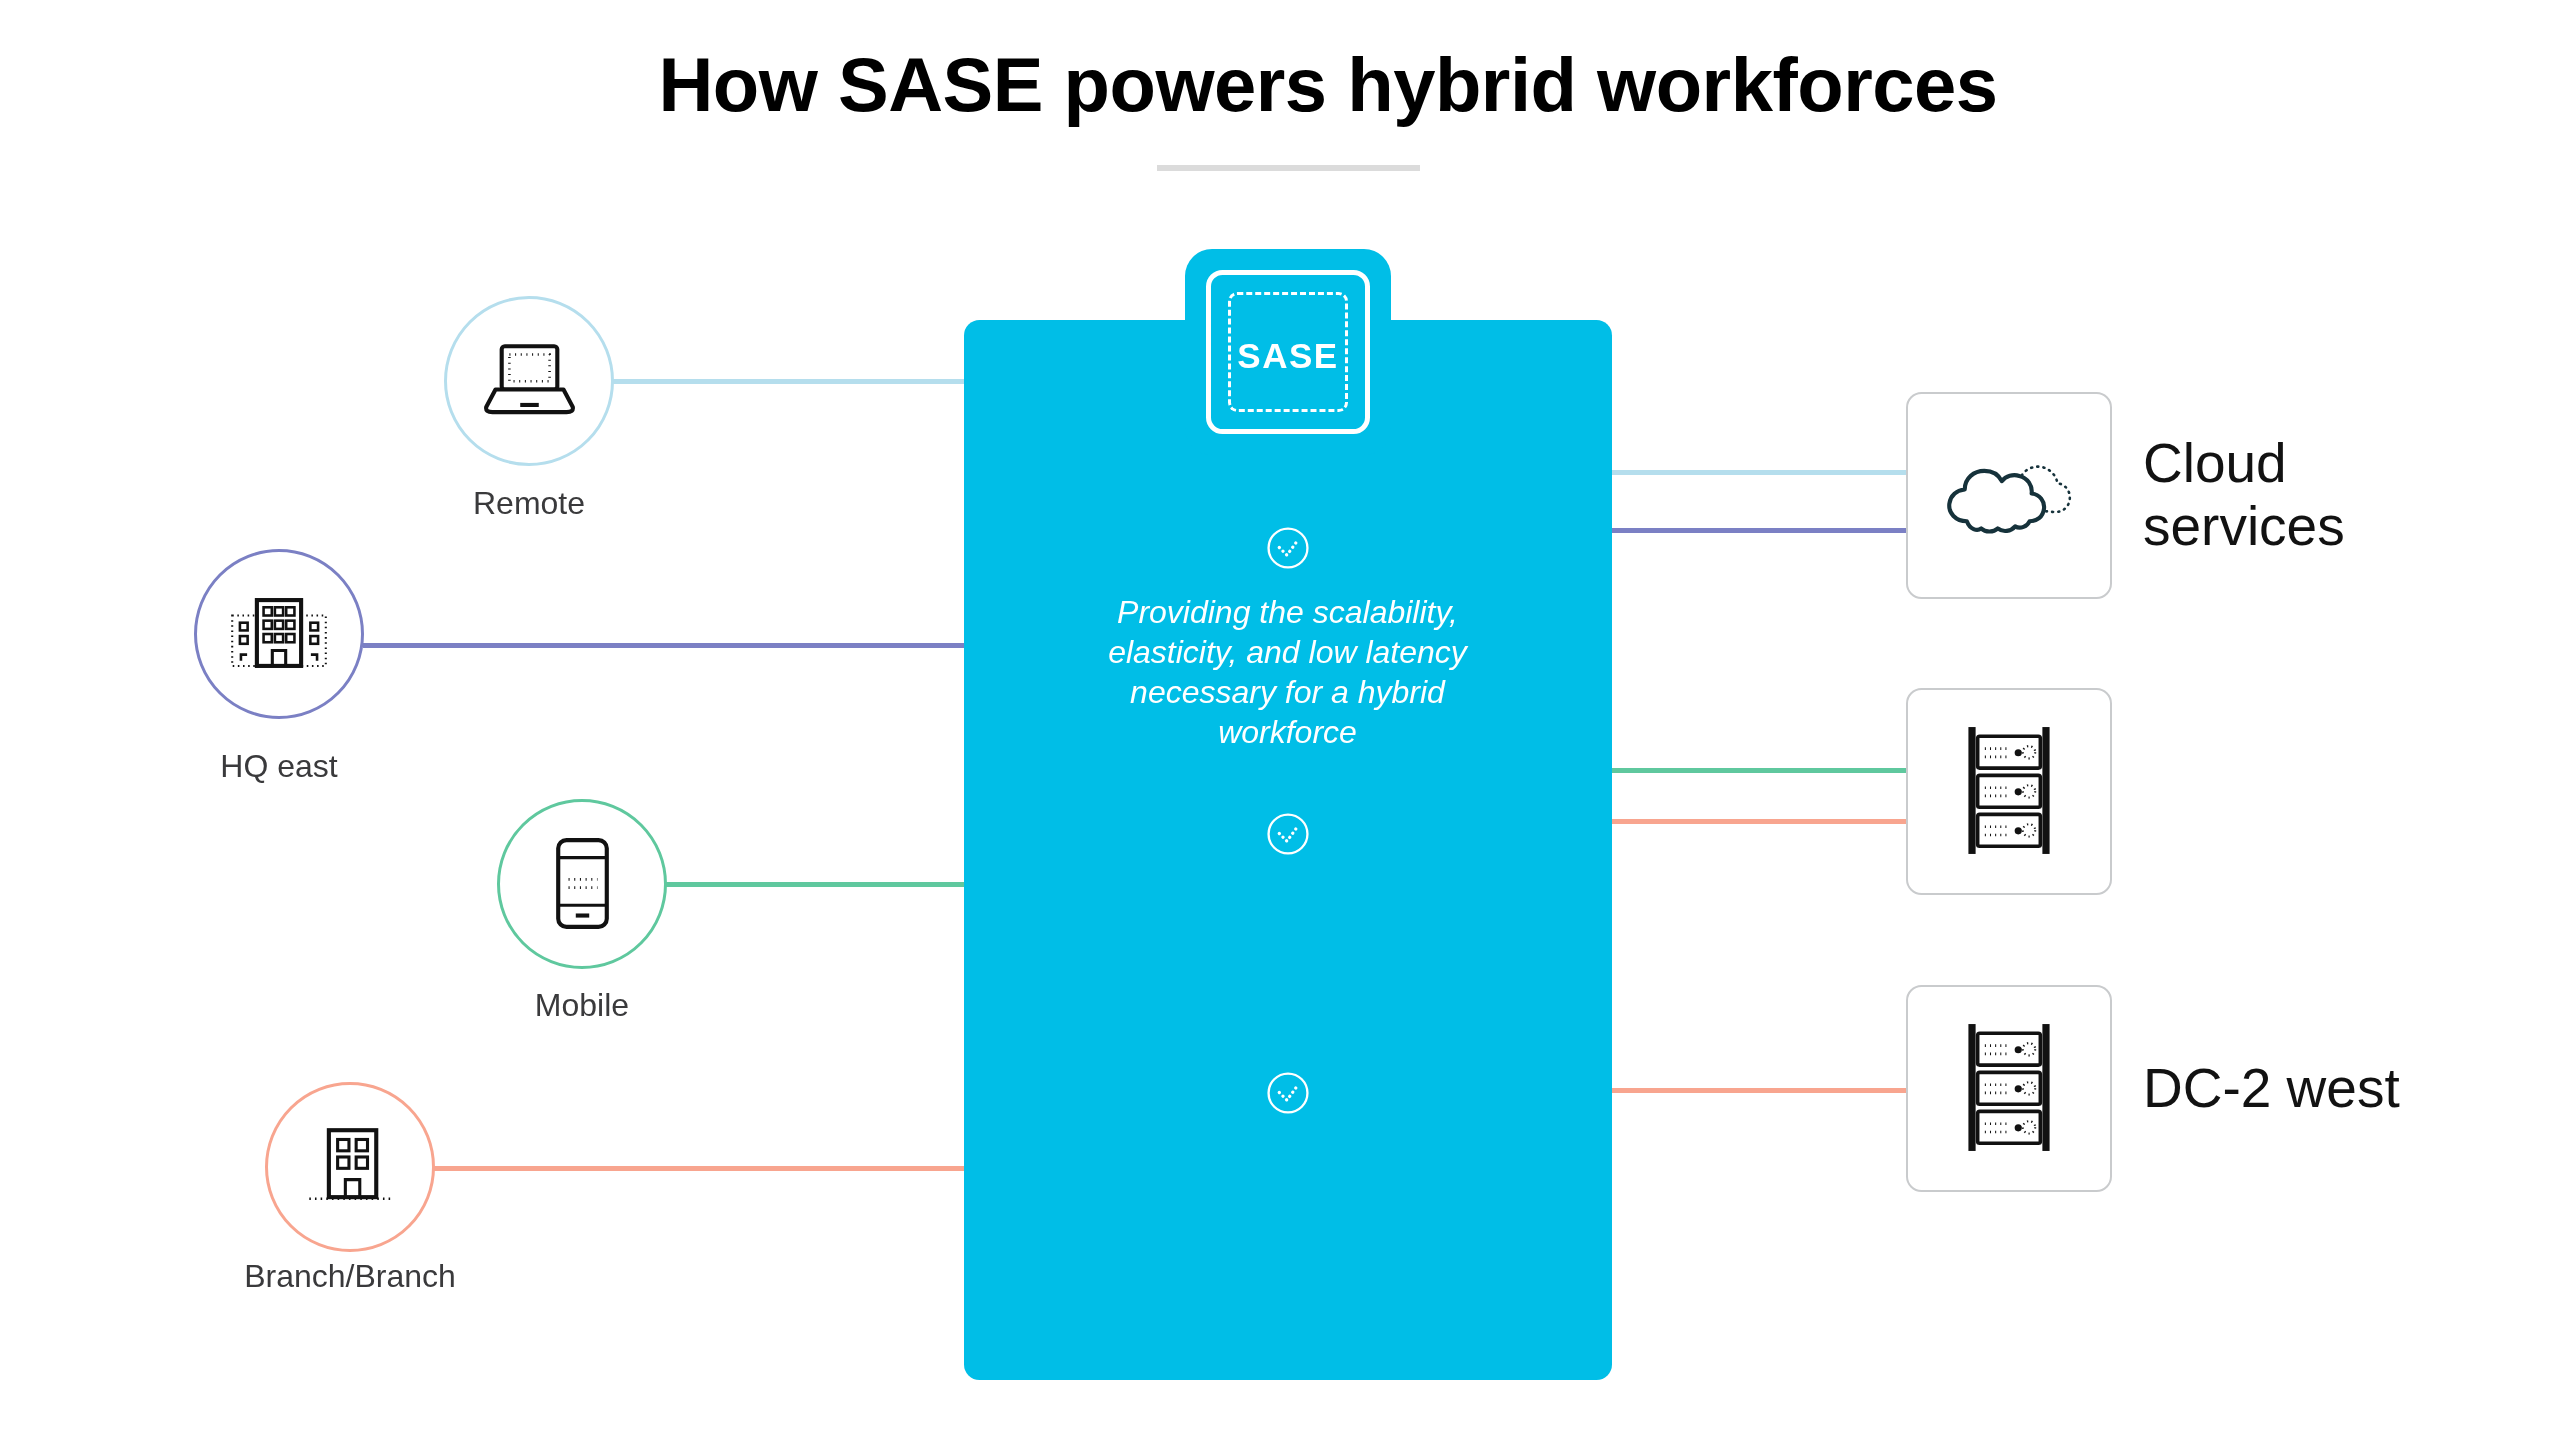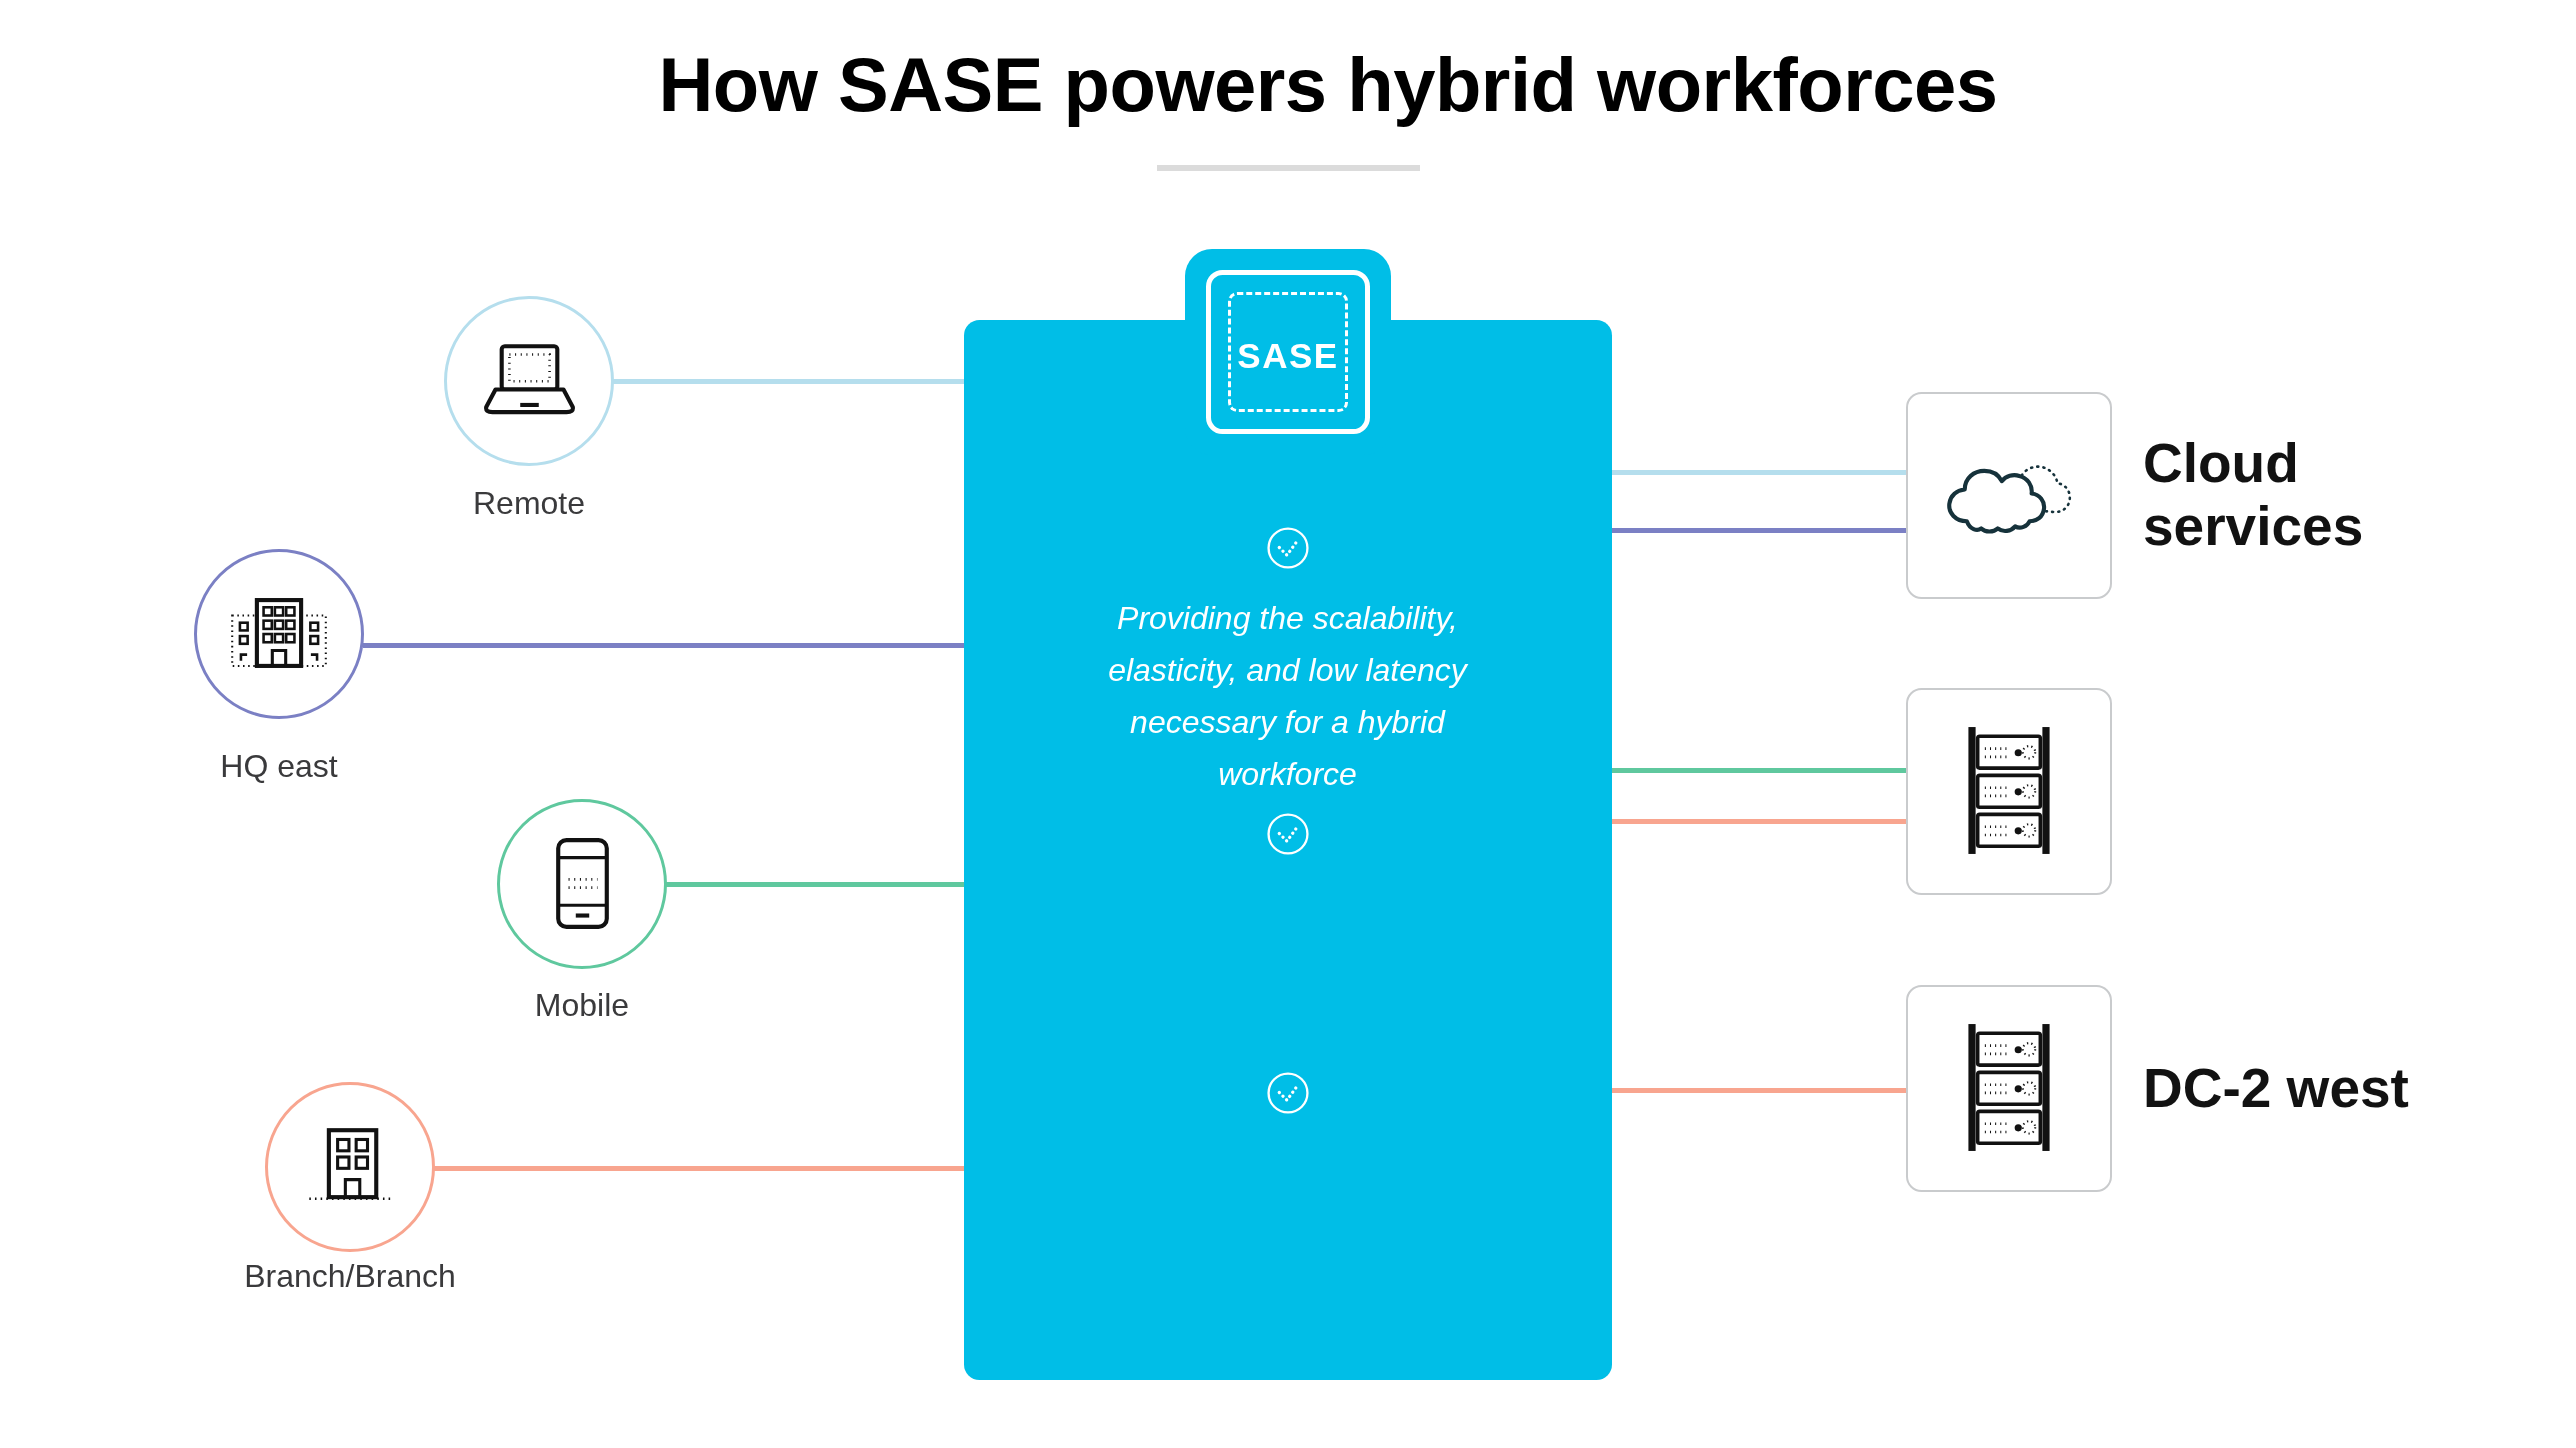--- a/index.html
+++ b/index.html
@@ -26,34 +26,34 @@
     background:var(--cyan);border-radius:15.5px;}
   .badge{position:absolute;left:1185px;top:249px;width:206px;height:206px;
     background:var(--cyan);border-radius:27px;}
   .badge-solid{position:absolute;inset:20.6px;border:5.2px solid #fff;border-radius:16.5px;}
   .badge-dashed{position:absolute;inset:43px;border:3.1px dashed #fff;border-radius:9.3px;
     display:flex;align-items:center;justify-content:center;}
   .badge-label{color:#fff;font-weight:bold;font-size:35px;letter-spacing:1.5px;margin-top:7px;}
 
   .check{position:absolute;left:1266px;width:44px;height:44px;}
   .benefit{position:absolute;left:999px;width:577px;text-align:center;color:#fff;
-    font-style:italic;font-size:32px;line-height:52px;white-space:pre-line;}
+    font-style:italic;font-size:32px;line-height:40px;white-space:pre-line;}
 
   
   .endpoint-circle{position:absolute;width:170px;height:170px;border-radius:50%;
     background:#fff;display:flex;align-items:center;justify-content:center;}
   .endpoint-label{position:absolute;transform:translateX(-50%);white-space:nowrap;
     font-size:32px;color:var(--graytxt);}
 
   
   .dest-box{position:absolute;left:1906px;width:206px;height:207px;background:#fff;
     border:2.1px solid var(--boxborder);border-radius:15.5px;
     display:flex;align-items:center;justify-content:center;}
   .dest-label{position:absolute;left:2143px;font-size:55px;line-height:63px;
-    font-weight:700;color:var(--ink);white-space:pre-line;}
+    font-weight:400;color:var(--ink);white-space:pre-line;}
 
   .line{position:absolute;height:4.6px;}
   .c-lblue{background:var(--lblue);}
   .c-purple{background:var(--purple);}
   .c-green{background:var(--green);}
   .c-salmon{background:var(--salmon);}
   .b-lblue{border:3.6px solid var(--lblue);}
   .b-purple{border:3.6px solid var(--purple);}
   .b-green{border:3.6px solid var(--green);}
   .b-salmon{border:3.6px solid var(--salmon);}

